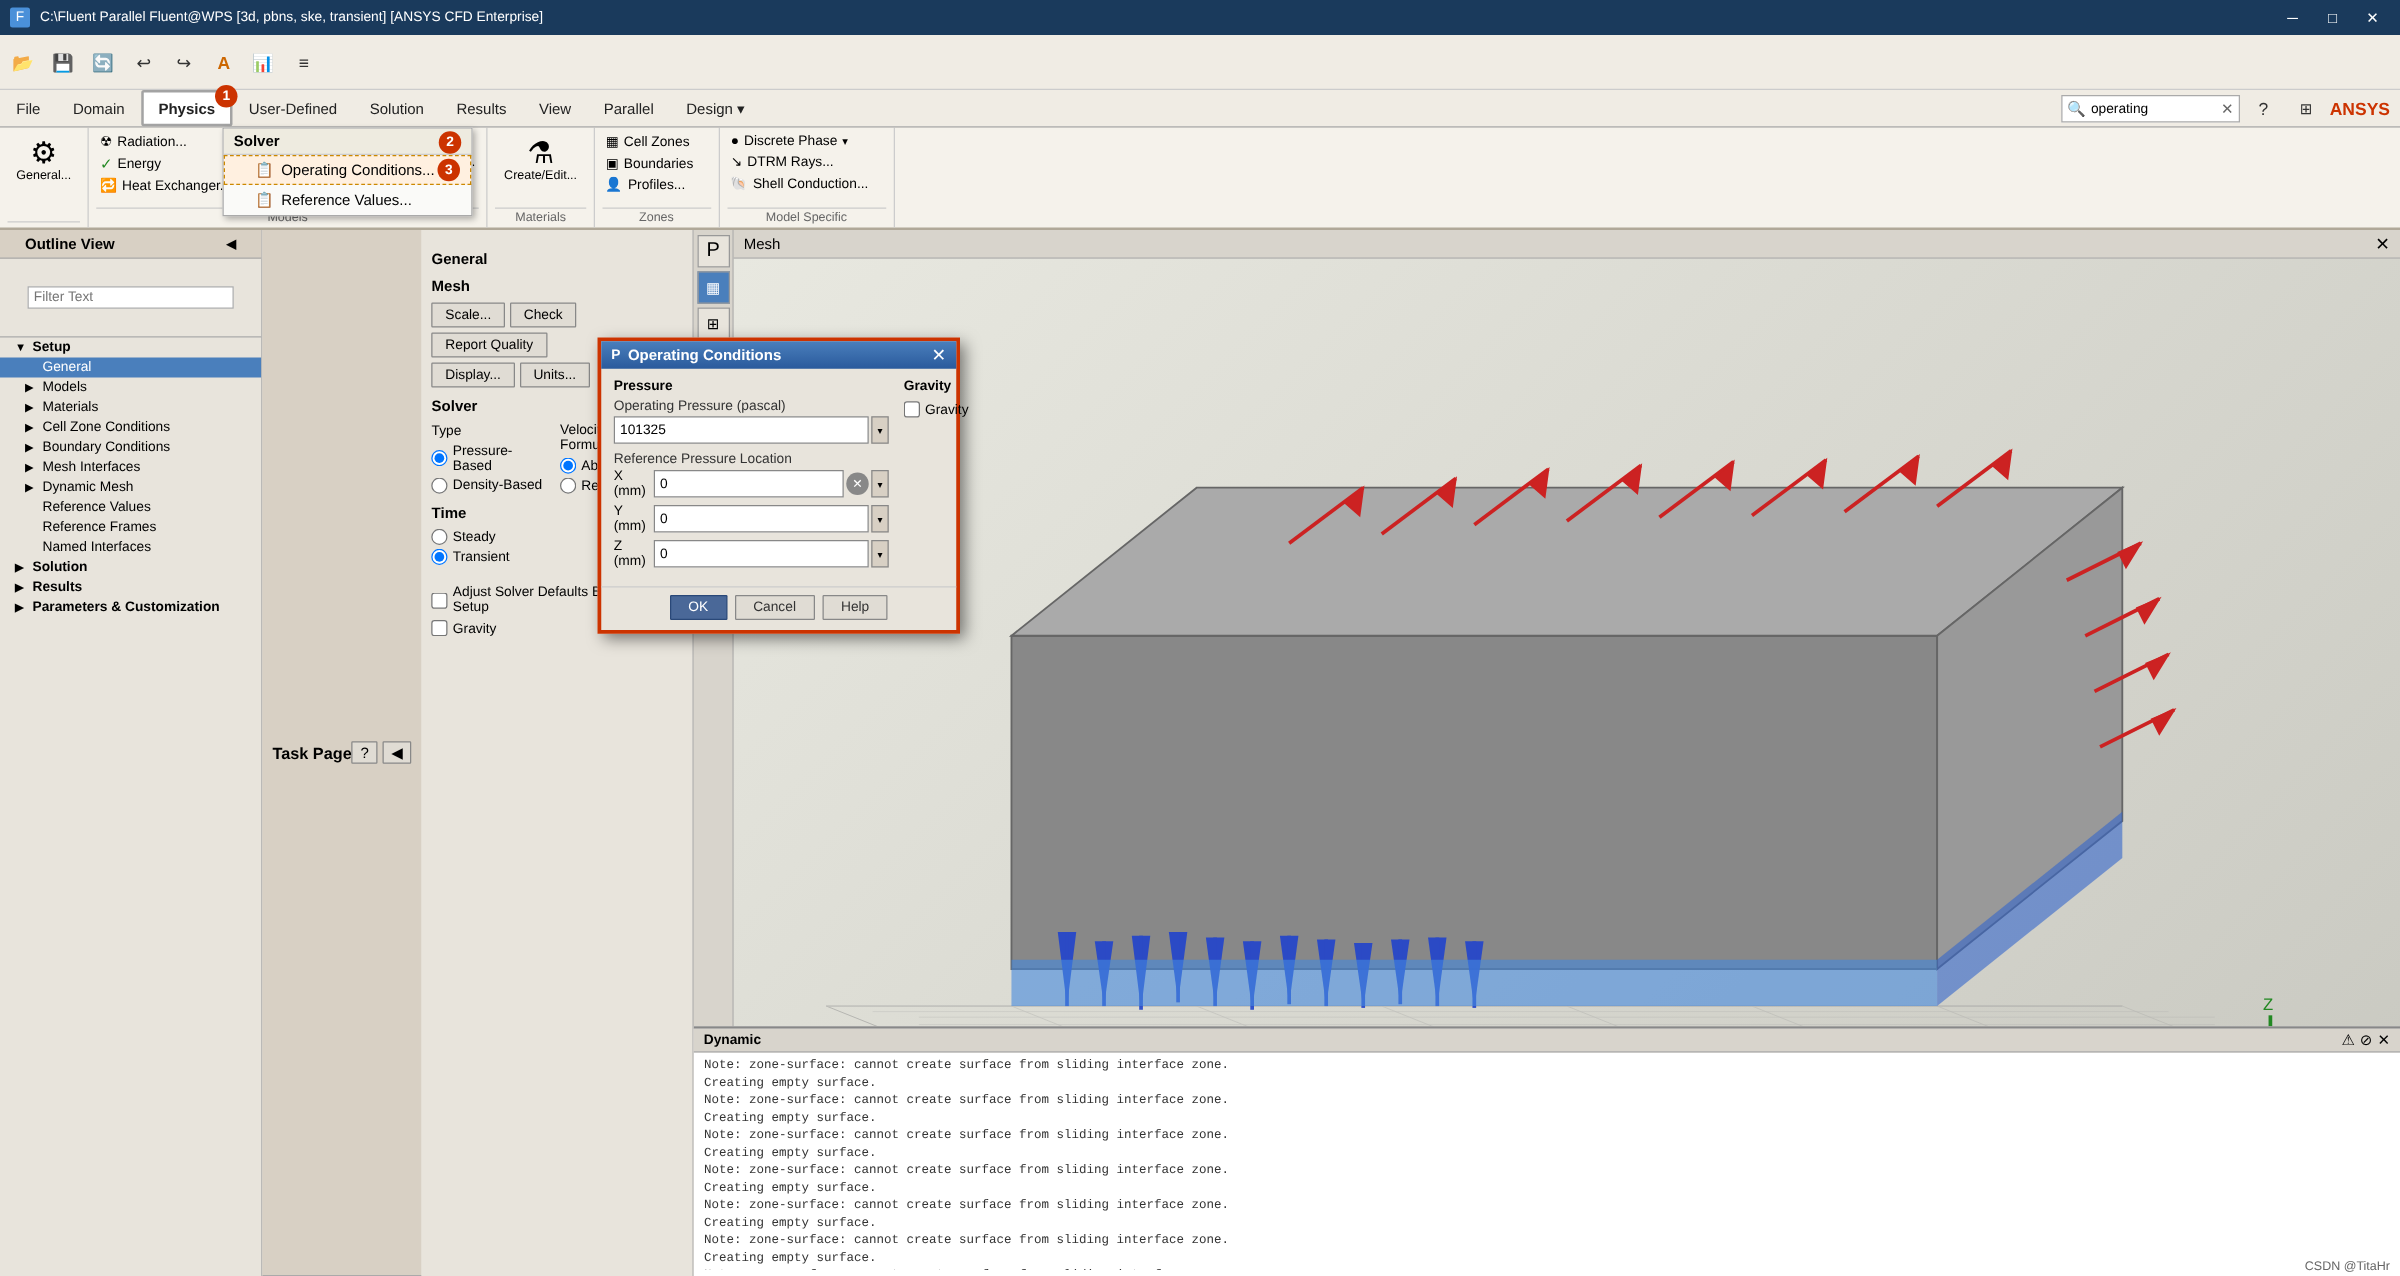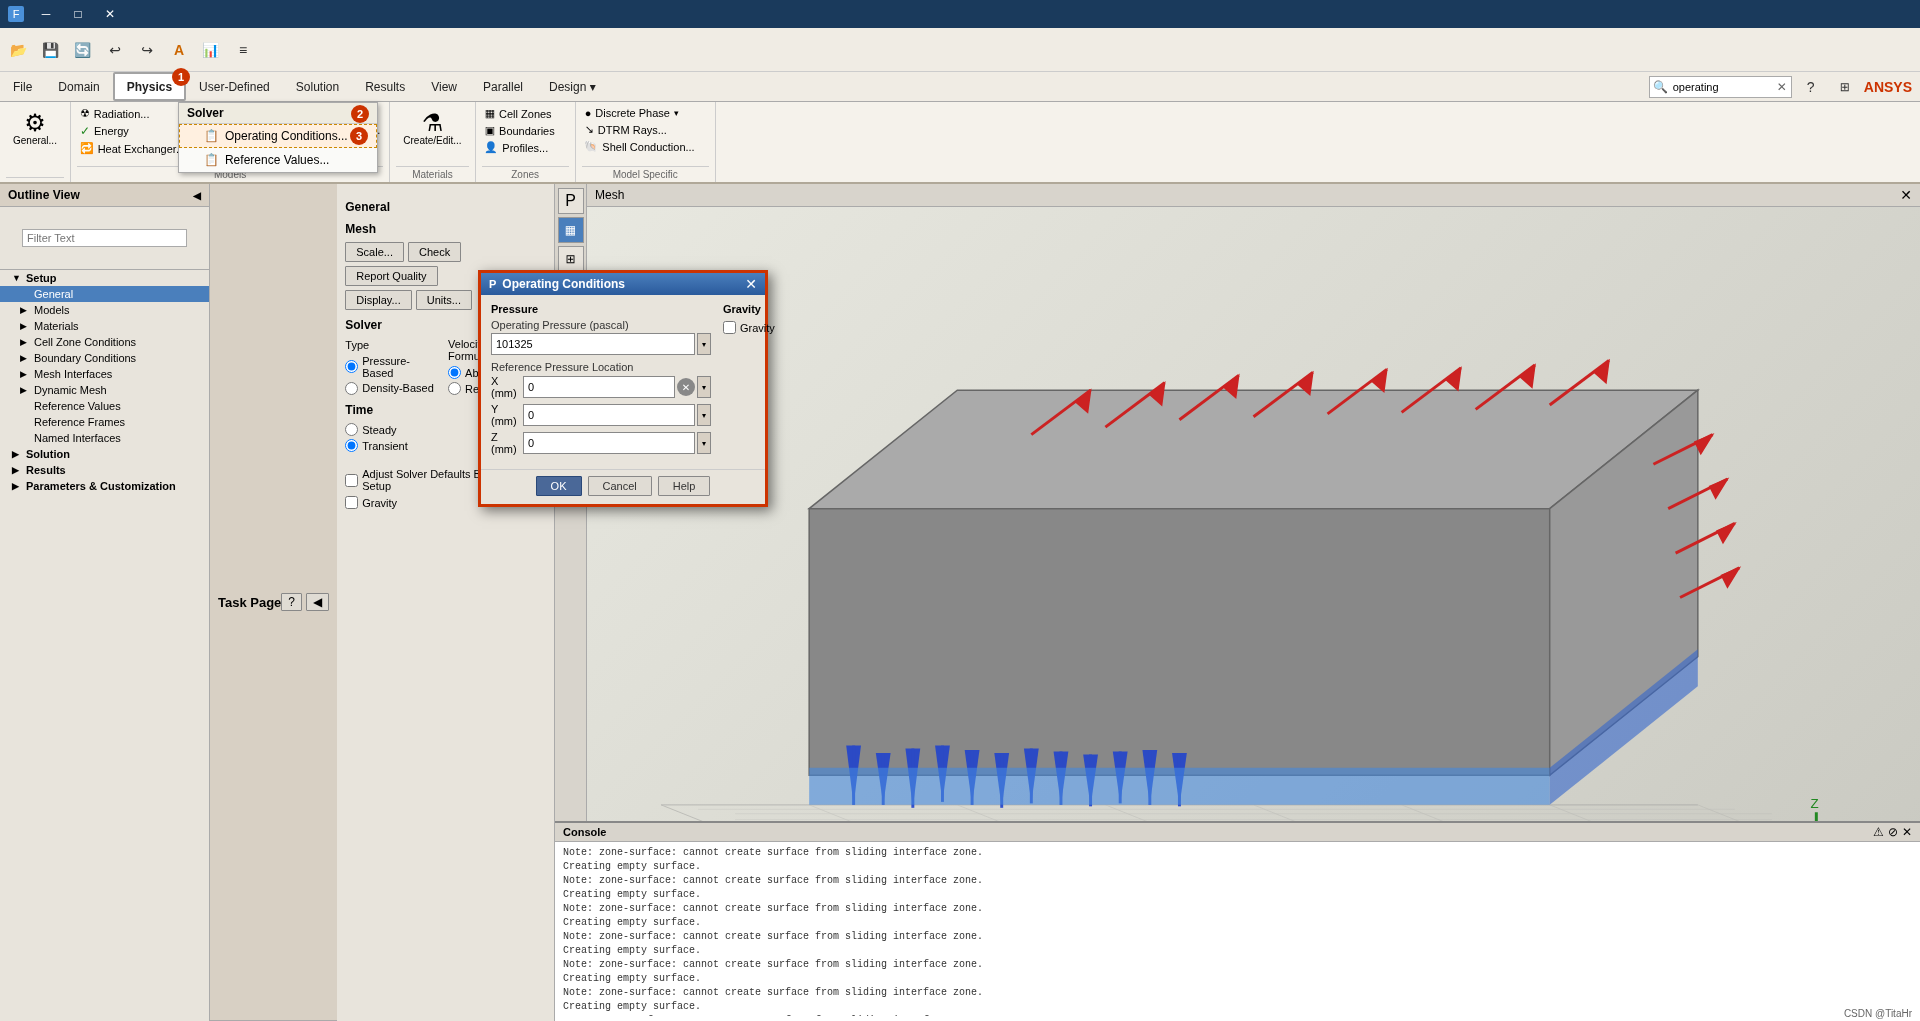--- a/index.html
+++ b/index.html
@@ -111,21 +111,21 @@
     
     #outline-panel {
       width: 210px;
       background: #e8e4dc;
       border-right: 1px solid #aaa;
       display: flex;
       flex-direction: column;
     }
     .panel-header {
       background: #d8d0c4;
-      padding: 4px 8px;
+      padding: 4px 20px;
       font-weight: bold;
       font-size: 12px;
       border-bottom: 1px solid #aaa;
       display: flex; align-items: center; justify-content: space-between;
     }
     .panel-header .collapse-btn { cursor: pointer; font-size: 10px; }
     #outline-filter {
       padding: 22px;
       border-bottom: 1px solid #aaa;
     }
@@ -387,20 +387,21 @@
     .ribbon-big .big-icon { font-size: 24px; line-height: 1; }
 
     
     .check-icon { color: #228822; font-size: 12px; }
   </style>
 </head>
 <body>
 
 <div id="title-bar">
   <div class="window-icon">F</div>
+  <span class="title-text">C:\Fluent Parallel Fluent@WPS [3d, pbns, ske, transient] [ANSYS CFD Enterprise]</span>
   <div class="window-controls">
     <button class="win-btn">─</button>
     <button class="win-btn">□</button>
     <button class="win-btn close">✕</button>
   </div>
 </div>
 
 <div id="toolbar-row">
   <button class="toolbar-btn">📂</button>
   <button class="toolbar-btn">💾</button>
@@ -847,21 +848,21 @@
               <option>all</option>
             </select>
             <button style="width:16px; height:22px; background:#d8d0c4; border:1px solid #999; cursor:pointer; font-size:9px;">»</button>
           </div>
         </div>
       </div>
     </div>
 
     <div id="console-panel">
       <div class="console-header">
-        <span>Console</span>
+        <span>Dynamic</span>
         <div style="display:flex; gap:4px;">
           <button style="background:transparent; border:none; cursor:pointer; font-size:12px;">⚠</button>
           <button style="background:transparent; border:none; cursor:pointer; font-size:12px;">⊘</button>
           <button style="background:transparent; border:none; cursor:pointer; font-size:12px;">✕</button>
         </div>
       </div>
       <div class="console-text">
         <div>Note: zone-surface: cannot create surface from sliding interface zone.</div>
         <div>Creating empty surface.</div>
         <div>Note: zone-surface: cannot create surface from sliding interface zone.</div>

